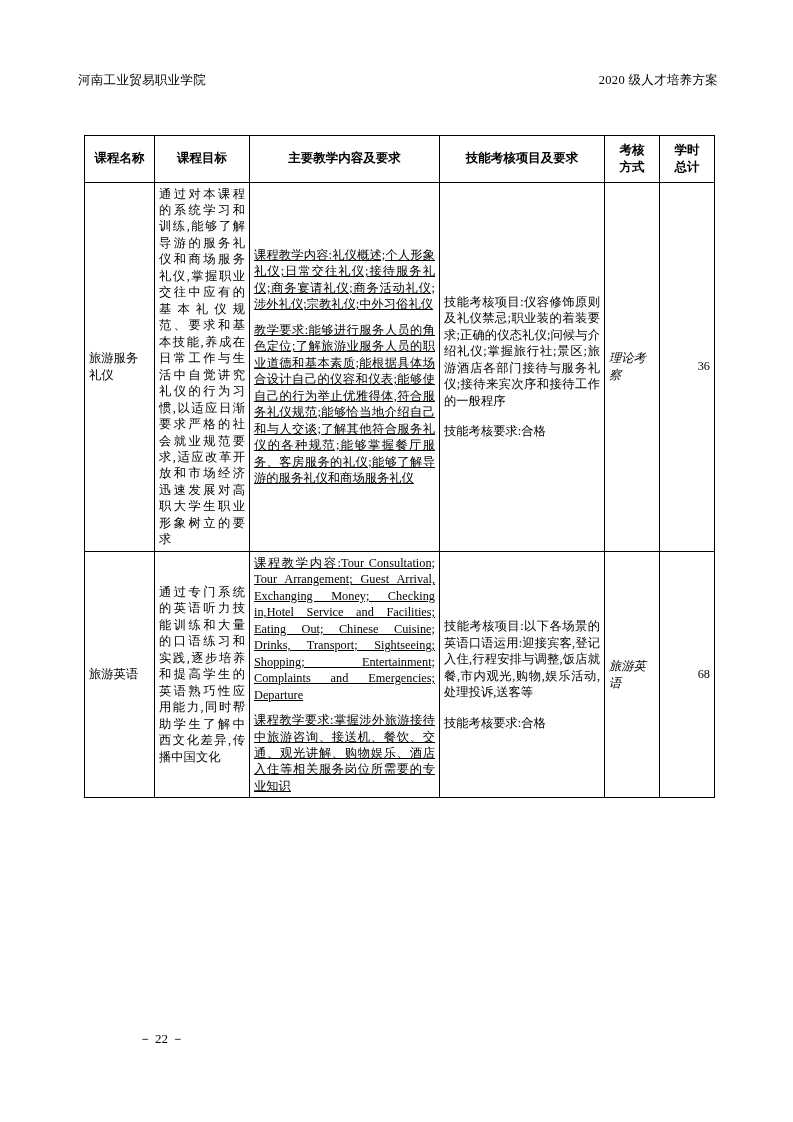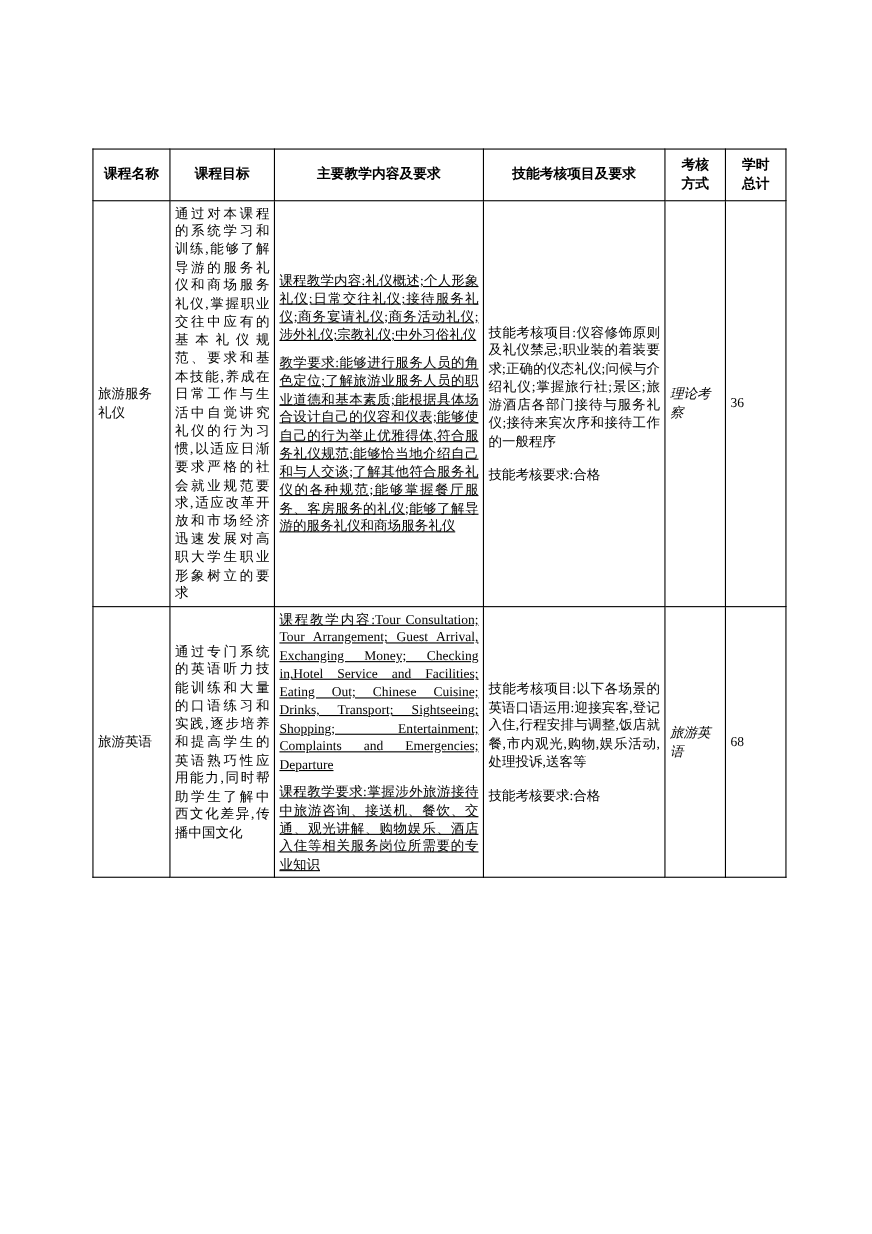--- a/index.html
+++ b/index.html
@@ -106,21 +106,21 @@
   .cell-assess p:last-child {
     margin-bottom: 0;
   }
   .cell-mode {
     text-align: left;
     font-size: 12.3px;
     line-height: 1.45;
     font-style: italic;
   }
   .cell-hours {
-    text-align: left;
+    text-align: right;
     font-size: 12.5px;
   }
   .en-just {
     text-align: justify;
     text-align-last: justify;
   }
   .footer {
     position: absolute;
     left: 0;
     top: 1030px;
@@ -131,20 +131,24 @@
   .footer .pagenum {
     display: inline-block;
     margin-left: -470px;
   }
 </style>
 </head>
 <body>
 
 <div class="page">
 
+  <div class="header">
+    <span class="left">河南工业贸易职业学院</span>
+    <span class="right">2020 级人才培养方案</span>
+  </div>
 
   <table class="main">
     <colgroup>
       <col class="c1">
         <col class="c2">
         <col class="c3">
         <col class="c4">
         <col class="c5">
         <col class="c6">
     </colgroup>
@@ -189,14 +193,17 @@
         <td class="cell-assess">
           <p>技能考核项目:以下各场景的英语口语运用:迎接宾客,登记入住,行程安排与调整,饭店就餐,市内观光,购物,娱乐活动,处理投诉,送客等</p>
           <p>技能考核要求:合格</p>
         </td>
         <td class="cell-mode">旅游英语</td>
         <td class="cell-hours">68</td>
       </tr>
     </tbody>
   </table>
 
+  <div class="footer">
+    <span class="pagenum">－ 22 －</span>
+  </div>
 
 </div>
 
 </body></html>

